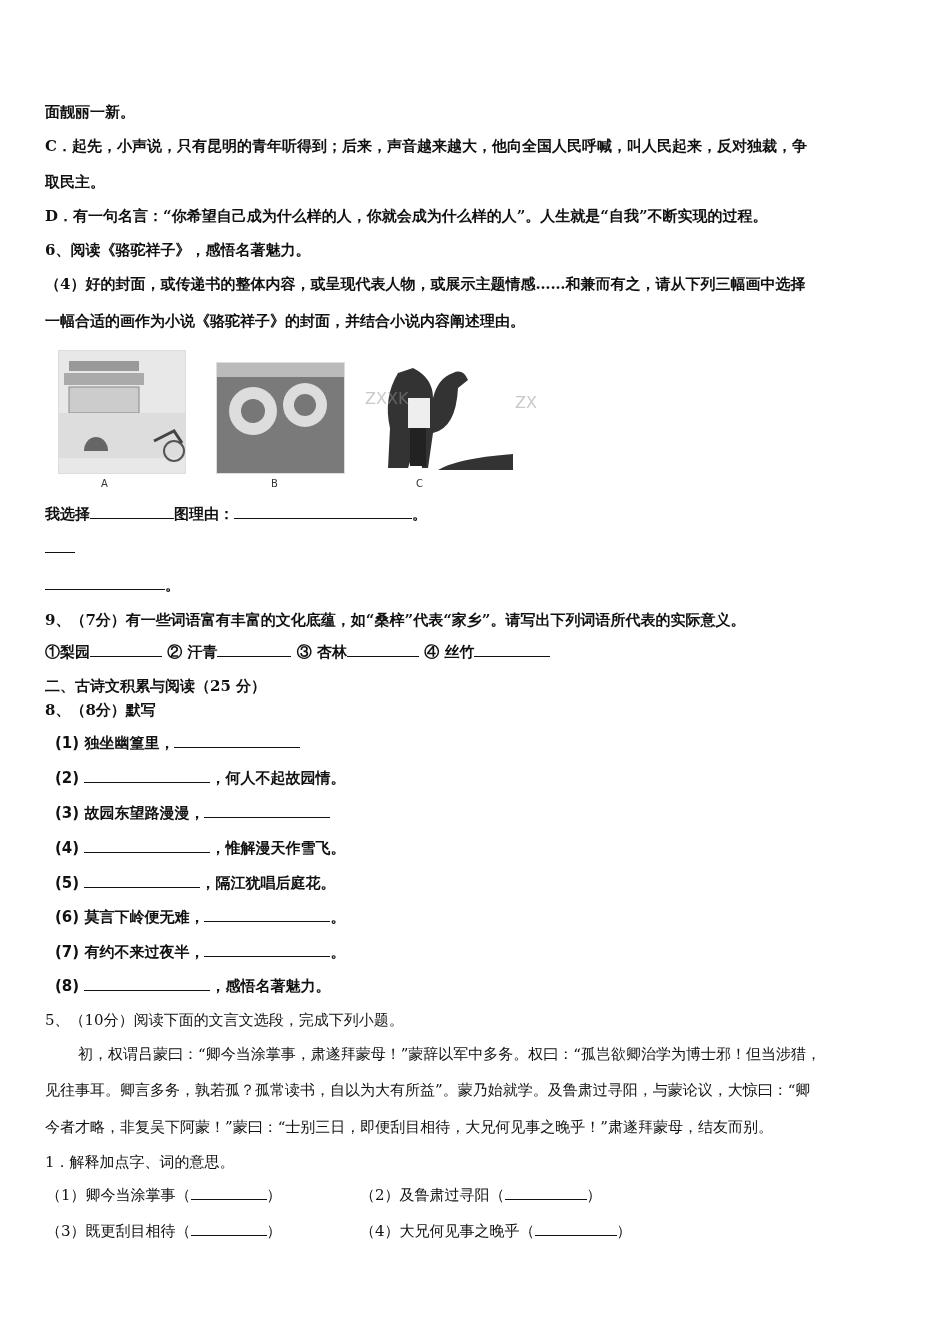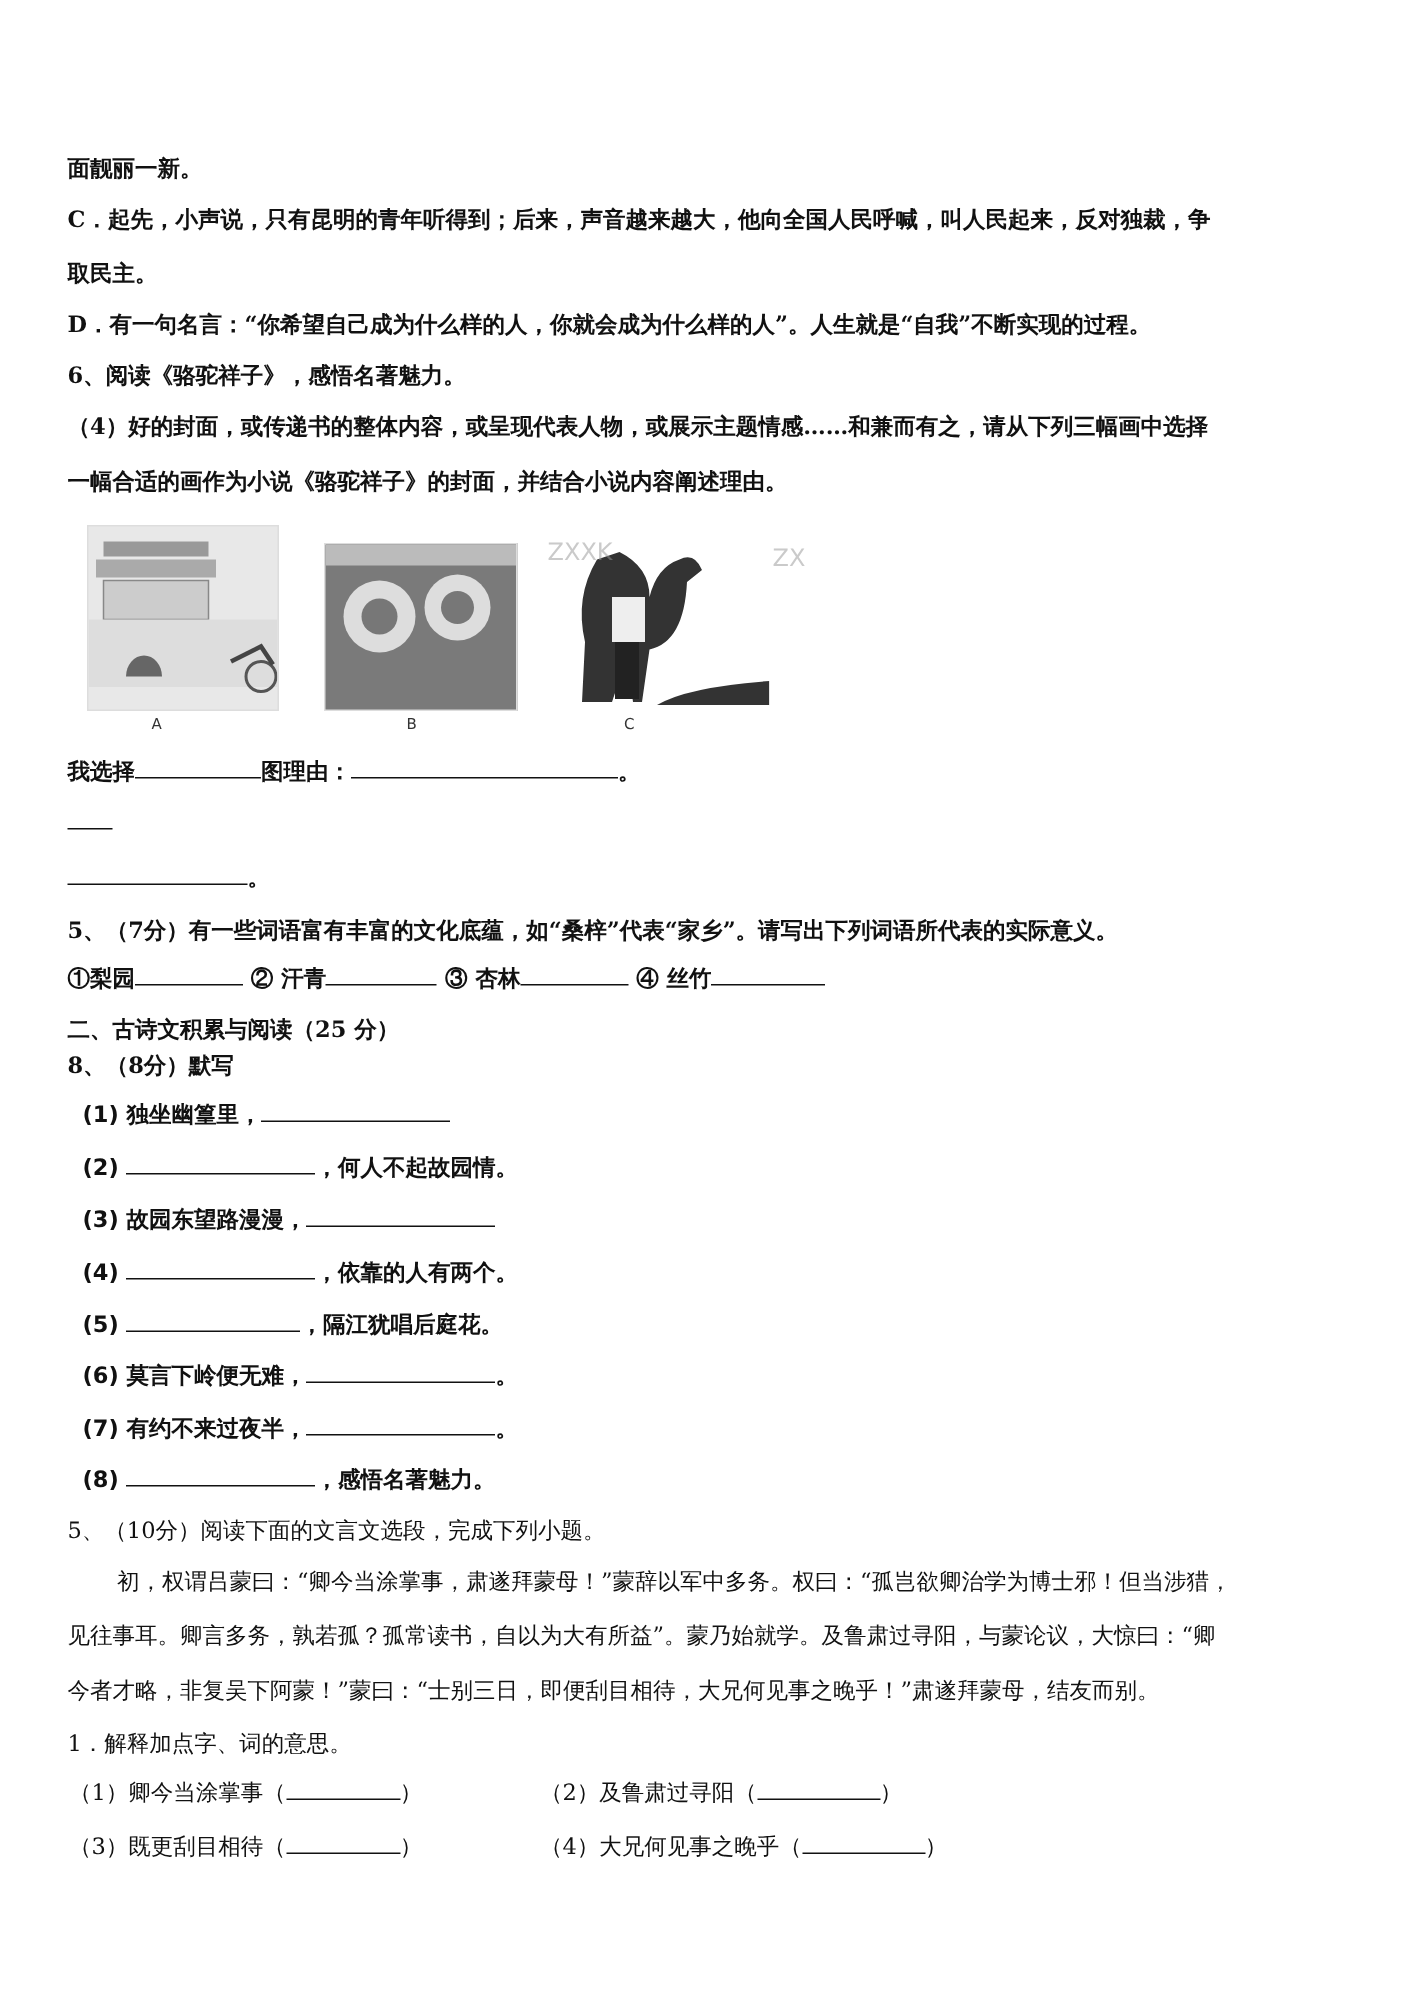--- a/index.html
+++ b/index.html
@@ -4,21 +4,21 @@
 <style>
   html, body { margin:0; padding:0; background:#fff; }
   body { width:950px; height:1344px; position:relative; overflow:hidden;
          font-family:"DejaVu Serif","Liberation Serif",serif; color:#111; }
   .line { position:absolute; left:45px; white-space:nowrap; font-size:15px; line-height:20px; }
   .b { font-weight:bold; }
   .sans { font-family:"DejaVu Sans","Liberation Sans",sans-serif; }
   .blank { display:inline-block; border-bottom:1px solid #111; height:14px; vertical-align:baseline; }
   .img { position:absolute; background:#fff; border:1px solid #ddd; overflow:hidden; }
   .cap { position:absolute; font-size:10px; font-family:"DejaVu Sans",sans-serif; color:#333; }
-  .wm { position:absolute; font-family:"DejaVu Sans",sans-serif; font-size:16px; color:rgba(150,150,150,0.5); }
+  .wm { position:absolute; font-family:"DejaVu Sans",sans-serif; font-size:16px; color:rgba(150,150,150,0.5);margin-top:31px; }
 </style>
 </head>
 <body>
 
 <div class="line b" style="top:102px">面靓丽一新。</div>
 <div class="line b" style="top:136px">C．起先，小声说，只有昆明的青年听得到；后来，声音越来越大，他向全国人民呼喊，叫人民起来，反对独裁，争</div>
 <div class="line b" style="top:172px">取民主。</div>
 <div class="line b" style="top:206px">D．有一句名言：“你希望自己成为什么样的人，你就会成为什么样的人”。人生就是“自我”不断实现的过程。</div>
 
 <div class="line b" style="top:240px">6、阅读《骆驼祥子》，感悟名著魅力。</div>
@@ -65,35 +65,35 @@
 <div class="line b" style="top:504px">
   <span>我选择</span><span class="blank" style="width:84px"></span><span>图理由：</span><span class="blank" style="width:178px"></span><span>。</span>
 </div>
 <div class="line b" style="top:538px">
   <span class="blank" style="width:30px"></span>
 </div>
 <div class="line b" style="top:575px">
   <span class="blank" style="width:120px"></span><span>。</span>
 </div>
 
-<div class="line b" style="top:610px">5、（7分）有一些词语富有丰富的文化底蕴，如“桑梓”代表“家乡”。请写出下列词语所代表的实际意义。</div>
+<div class="line b" style="top:610px">9、（7分）有一些词语富有丰富的文化底蕴，如“桑梓”代表“家乡”。请写出下列词语所代表的实际意义。</div>
 <div class="line b" style="top:642px">
   <span>①梨园</span><span class="blank" style="width:72px"></span>
   <span>② 汗青</span><span class="blank" style="width:74px"></span>
   <span>③ 杏林</span><span class="blank" style="width:72px"></span>
   <span>④ 丝竹</span><span class="blank" style="width:76px"></span>
 </div>
 
 <div class="line b" style="top:676px">二、古诗文积累与阅读（25 分）</div>
 <div class="line b" style="top:700px">8、（8分）默写</div>
 
 <div class="line b sans" style="top:733px;left:55px"><span>(1)</span> <span>独坐幽篁里，</span><span class="blank" style="width:126px"></span></div>
 <div class="line b sans" style="top:768px;left:55px"><span>(2)</span> <span class="blank" style="width:126px"></span><span>，何人不起故园情。</span></div>
 <div class="line b sans" style="top:803px;left:55px"><span>(3)</span> <span>故园东望路漫漫，</span><span class="blank" style="width:126px"></span></div>
-<div class="line b sans" style="top:838px;left:55px"><span>(4)</span> <span class="blank" style="width:126px"></span><span>，依靠的人有两个。</span></div>
+<div class="line b sans" style="top:838px;left:55px"><span>(4)</span> <span class="blank" style="width:126px"></span><span>，惟解漫天作雪飞。</span></div>
 <div class="line b sans" style="top:873px;left:55px"><span>(5)</span> <span class="blank" style="width:116px"></span><span>，隔江犹唱后庭花。</span></div>
 <div class="line b sans" style="top:907px;left:55px"><span>(6)</span> <span>莫言下岭便无难，</span><span class="blank" style="width:126px"></span><span>。</span></div>
 <div class="line b sans" style="top:942px;left:55px"><span>(7)</span> <span>有约不来过夜半，</span><span class="blank" style="width:126px"></span><span>。</span></div>
 <div class="line b sans" style="top:976px;left:55px"><span>(8)</span> <span class="blank" style="width:126px"></span><span>，感悟名著魅力。</span></div>
 
 <div class="line" style="top:1010px">5、（10分）阅读下面的文言文选段，完成下列小题。</div>
 <div class="line" style="top:1044px;left:78px">初，权谓吕蒙曰：“卿今当涂掌事，肃遂拜蒙母！”蒙辞以军中多务。权曰：“孤岂欲卿治学为博士邪！但当涉猎，</div>
 <div class="line" style="top:1080px">见往事耳。卿言多务，孰若孤？孤常读书，自以为大有所益”。蒙乃始就学。及鲁肃过寻阳，与蒙论议，大惊曰：“卿</div>
 <div class="line" style="top:1117px">今者才略，非复吴下阿蒙！”蒙曰：“士别三日，即便刮目相待，大兄何见事之晚乎！”肃遂拜蒙母，结友而别。</div>
 <div class="line" style="top:1152px">1．解释加点字、词的意思。</div>

